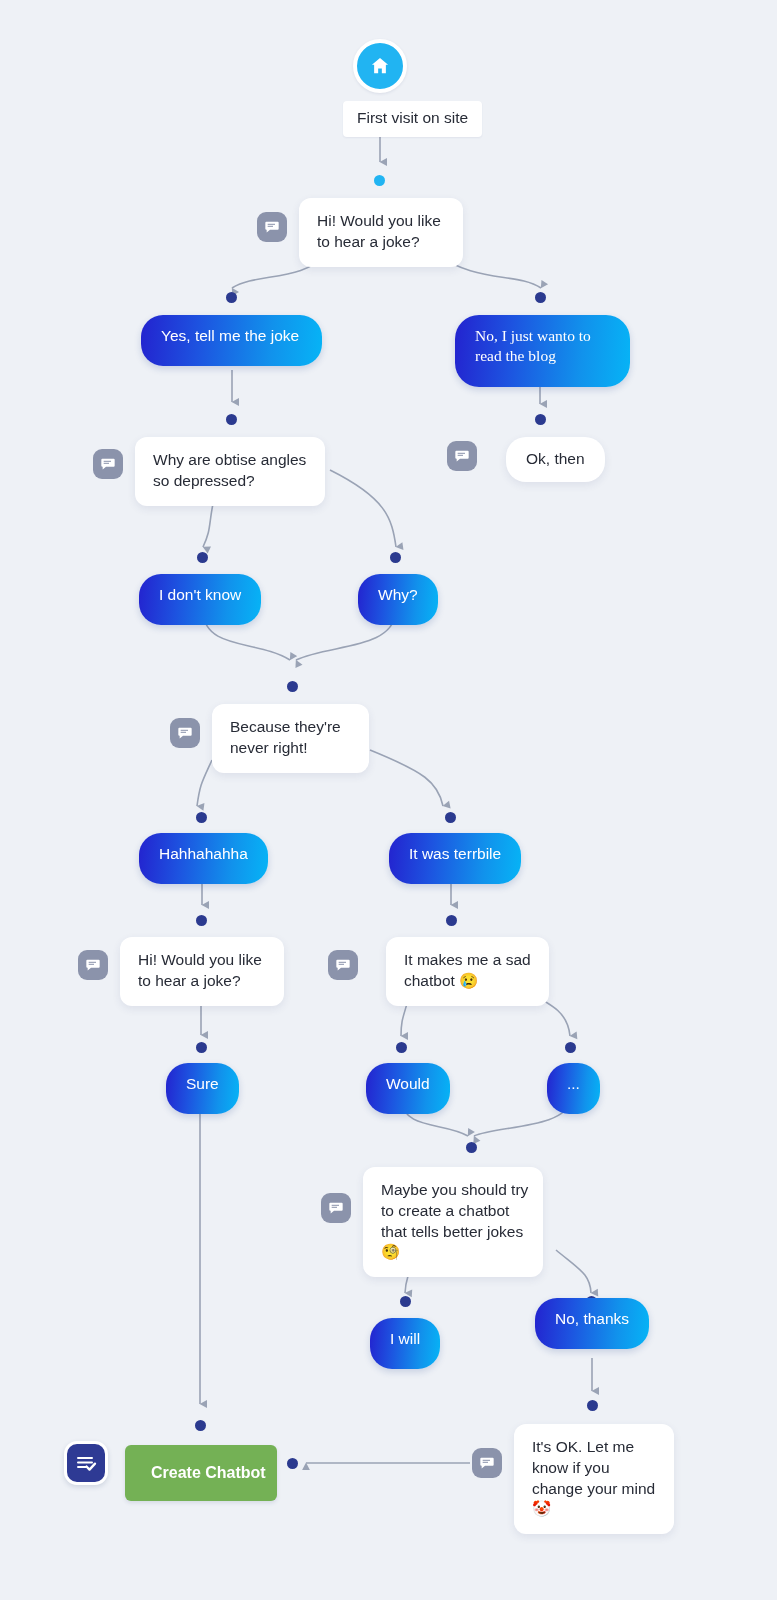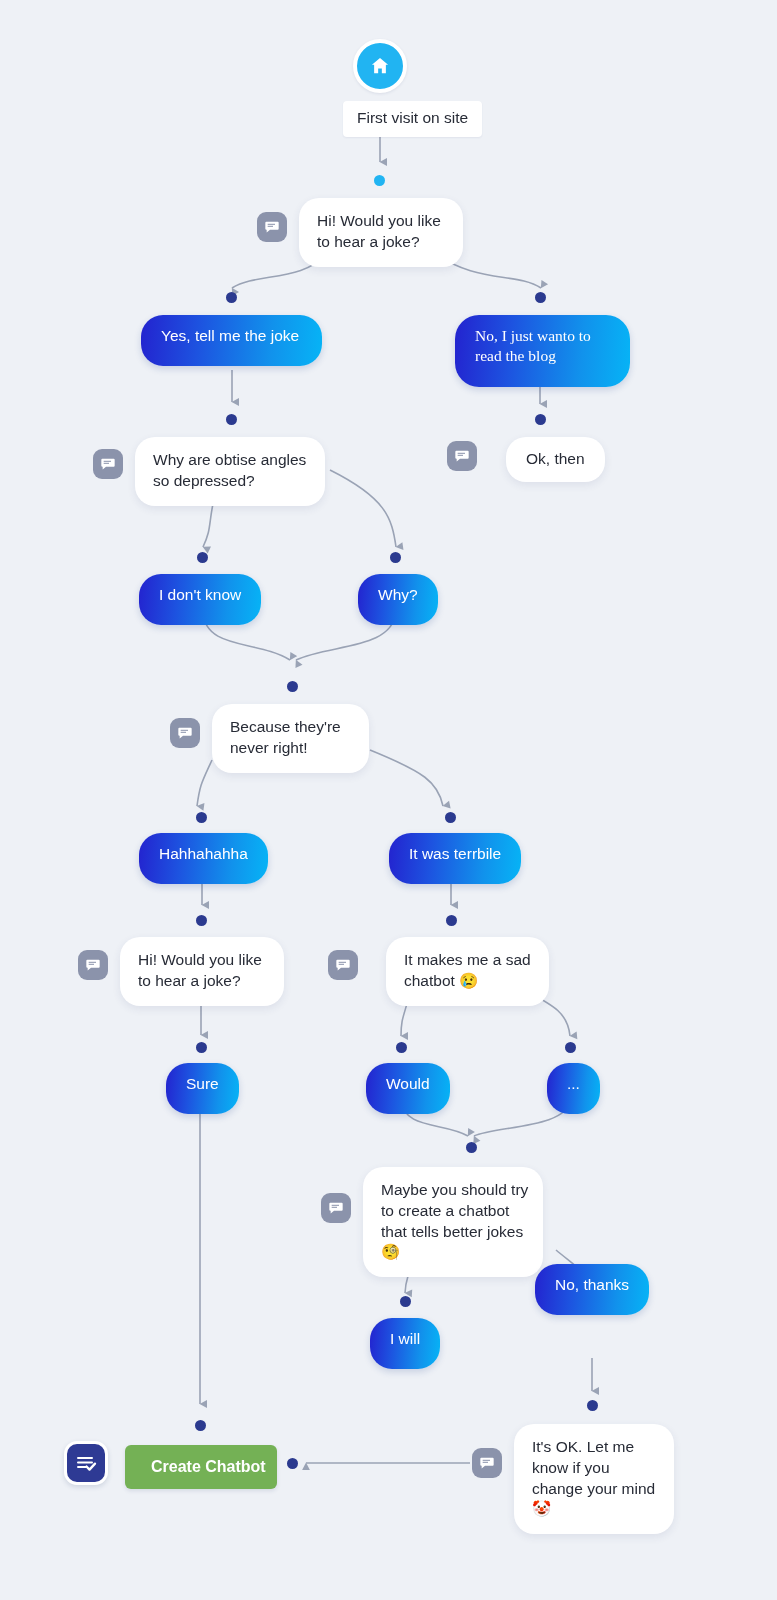--- a/index.html
+++ b/index.html
@@ -51,21 +51,21 @@
     font-size: 15.5px;
     color: #272b36;
     white-space: nowrap;
     box-shadow: 0 1px 2px rgba(40,60,110,.07);
     margin-left: 25px;
   }
 
   
   .bubble {
     background: #ffffff;
-    border-radius: 20px;
+    border-radius: 12px;
     padding: 13px 12px 14px 18px;
     font-size: 15.5px;
     line-height: 1.34;
     color: #272b36;
     box-shadow: 0 3px 8px rgba(40,60,110,.09);
   }
   .bubble.small { border-radius: 20px; padding: 12px 20px; }
 
   
   .chat-avatar {
@@ -93,21 +93,21 @@
   }
   .pill.wide2 { border-radius: 24px; }
 
   
   .cta {
     background: #74b155;
     color: #ffffff;
     font-weight: bold;
     font-size: 16px;
     border-radius: 6px;
-    padding: 13px 26px;
+    padding: 19px 26px;
     white-space: nowrap;
     text-align: center;
     box-shadow: 0 2px 4px rgba(40,60,110,.12);
   }
   .cta-icon {
     width: 44px;
     height: 44px;
     border-radius: 13px;
     background: #2e3a94;
     border: 3px solid #ffffff;
@@ -279,21 +279,21 @@
       <path d="M3.5 4h17a1.5 1.5 0 0 1 1.5 1.5v9A1.5 1.5 0 0 1 20.5 16H9l-5 4.2V16H3.5A1.5 1.5 0 0 1 2 14.5v-9A1.5 1.5 0 0 1 3.5 4z"></path>
       <rect x="5.5" y="7.2" width="11" height="1.5" fill="#8b93ab"></rect>
       <rect x="5.5" y="10.2" width="8" height="1.5" fill="#8b93ab"></rect>
     </svg>
   </div>
   <div class="node bubble" style="left:363px; top:1167px; width:180px;">Maybe you should try to create a chatbot that tells better jokes 🧐</div>
 
   <div class="dot" style="left:400px; top:1296px;"></div>
   <div class="node pill" style="left:370px; top:1318px;">I will</div>
   <div class="dot" style="left:586px; top:1296px;"></div>
-  <div class="node pill" style="left:535px; top:1264px;">No, thanks</div>
+  <div class="node pill" style="left:535px; top:1298px;">No, thanks</div>
 
   <div class="dot" style="left:587px; top:1400px;"></div>
   <div class="chat-avatar" style="left:472px; top:1448px;">
     <svg width="16" height="16" viewBox="0 0 24 24" fill="#ffffff">
       <path d="M3.5 4h17a1.5 1.5 0 0 1 1.5 1.5v9A1.5 1.5 0 0 1 20.5 16H9l-5 4.2V16H3.5A1.5 1.5 0 0 1 2 14.5v-9A1.5 1.5 0 0 1 3.5 4z"></path>
       <rect x="5.5" y="7.2" width="11" height="1.5" fill="#8b93ab"></rect>
       <rect x="5.5" y="10.2" width="8" height="1.5" fill="#8b93ab"></rect>
     </svg>
   </div>
   <div class="node bubble" style="left:514px; top:1424px; width:160px;">It's OK. Let me know if you change your mind 🤡</div>

